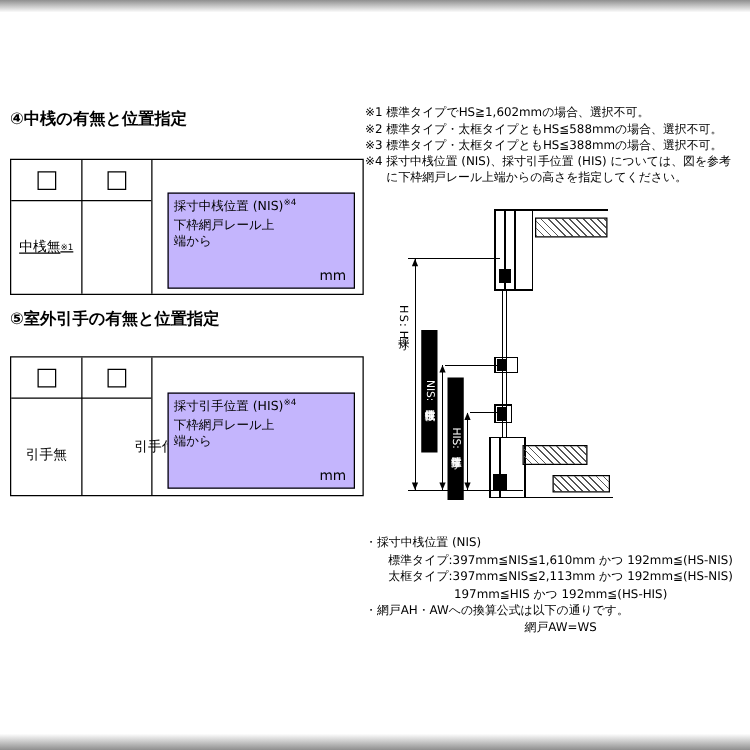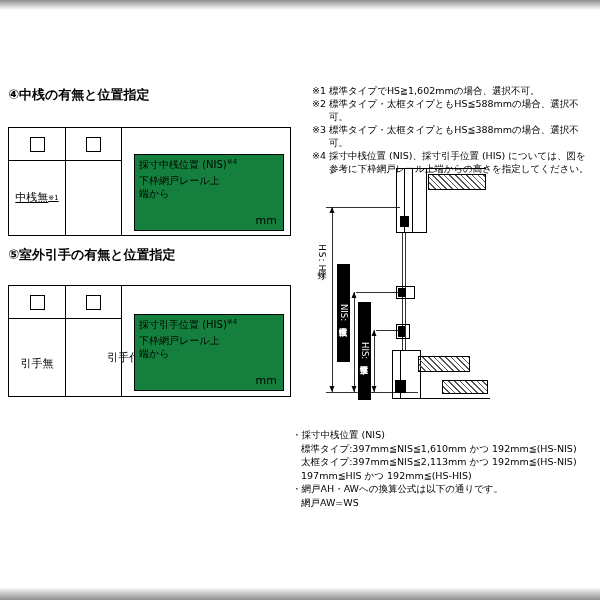--- a/index.html
+++ b/index.html
@@ -14,39 +14,39 @@
     background:linear-gradient(to bottom,#ffffff,#8f8f8f);}
 
   .section-title{position:absolute;left:8px;font-size:13px;font-weight:bold;white-space:nowrap;}
 
   .spec-table{position:absolute;left:8px;width:283px;border:1px solid #000;box-sizing:border-box;background:#fff;}
   .vline{position:absolute;top:0;bottom:0;width:1px;background:#000;}
   .hline{position:absolute;height:1px;background:#000;}
   .checkbox{position:absolute;width:13px;height:13px;border:1px solid #000;background:#fff;top:9px;}
   .opt-label{position:absolute;top:32px;bottom:0;display:flex;align-items:center;justify-content:center;font-size:11px;white-space:nowrap;}
   .opt-label sup,.inner-title sup{font-size:7px;vertical-align:super;line-height:0;}
-  .inner-box{position:absolute;left:125px;width:150px;border:1px solid #000;background:#15803d;box-sizing:border-box;}
+  .inner-box{position:absolute;left:125px;width:150px;border:1px solid #000;background:#c4b5fd;box-sizing:border-box;}
   .inner-title{padding:3px 2px 1px 4px;font-size:10px;white-space:nowrap;}
   .inner-desc{padding:2px 0 0 4px;width:84px;font-size:10px;line-height:1.25;}
   .unit{position:absolute;right:6px;bottom:3px;font-size:11px;}
 
   .notes{position:absolute;left:292px;top:84px;width:302px;}
-  .note{font-size:9.5px;line-height:13px;text-indent:-17px;padding-left:17px;margin-left:20px;}
+  .note{font-size:9.5px;line-height:13px;text-indent:-17px;padding-left:17px;}
 
   #diagram{position:absolute;left:300px;top:152px;width:200px;height:276px;}
   #diagram svg{position:absolute;left:0;top:0;}
   .hatch{position:absolute;border:1px solid #000;box-sizing:border-box;
     background:repeating-linear-gradient(45deg,#555 0,#555 1px,transparent 1px,transparent 4px);}
   .vlabel{position:absolute;writing-mode:vertical-rl;text-orientation:mixed;font-size:9px;letter-spacing:1px;white-space:nowrap;}
   .vlabel-box{position:absolute;writing-mode:vertical-rl;text-orientation:mixed;font-size:8.5px;
     background:#000;color:#fff;display:flex;align-items:center;justify-content:center;
     box-sizing:border-box;padding:2px 0;white-space:nowrap;}
 
   .bottom-notes{position:absolute;left:292px;top:428px;width:304px;font-size:9.5px;line-height:13.5px;}
-  .bn-indent{padding-left:9px;}
+  .bn-indent{padding-left:9px;text-align:center;}
   .bottom-notes div{white-space:nowrap;}
 </style>
 </head>
 <body>
 
 <div class="band-top"></div>
 <div class="band-bottom"></div>
 
 <div class="section-title" style="top:86px;">④中桟の有無と位置指定</div>
 

